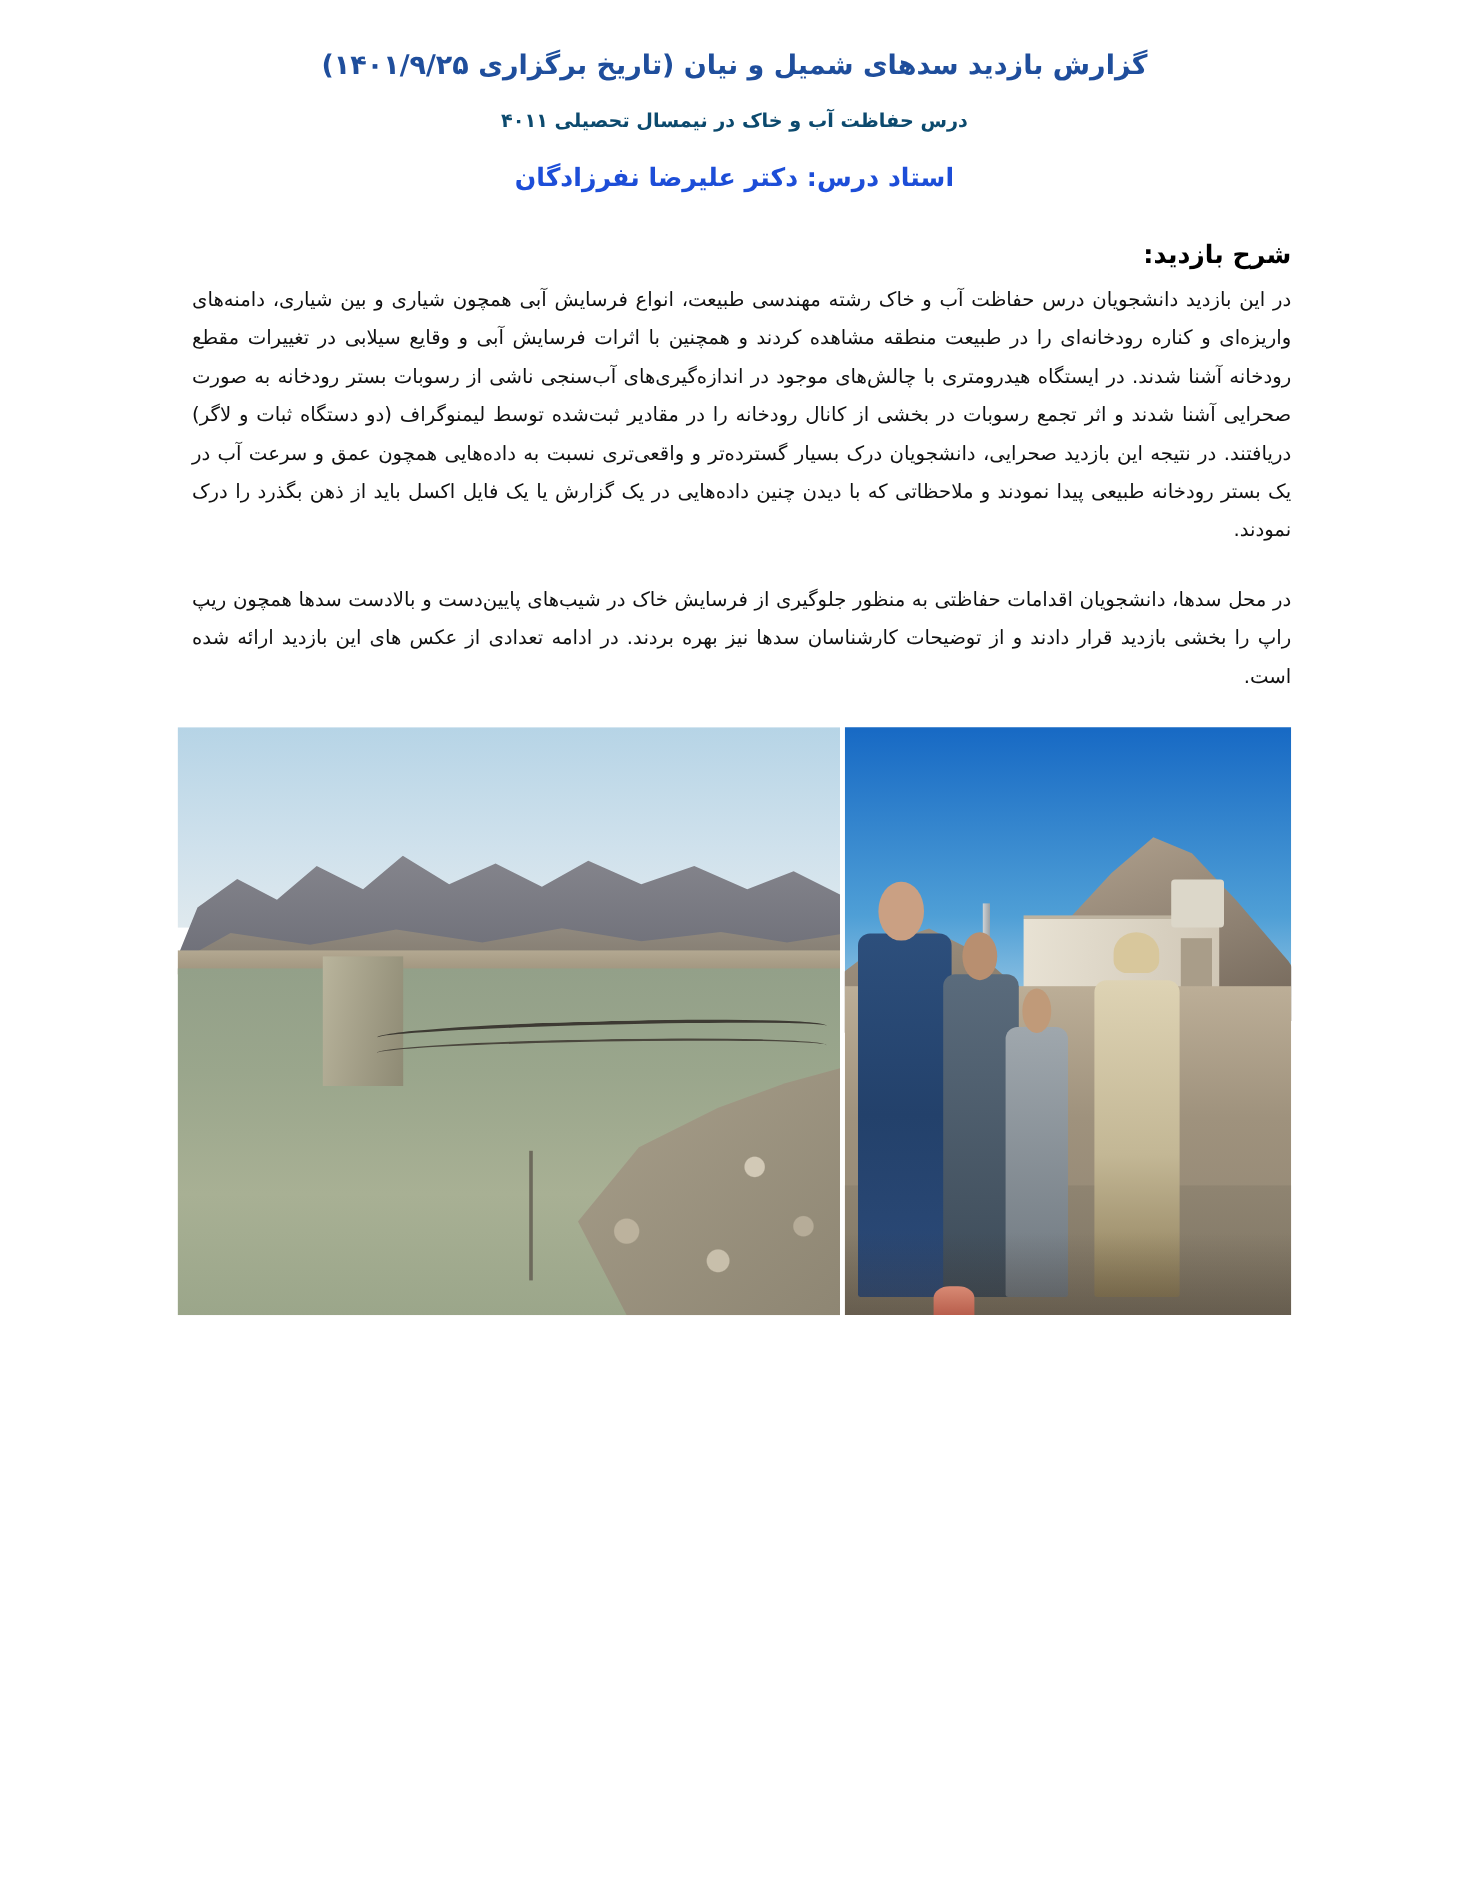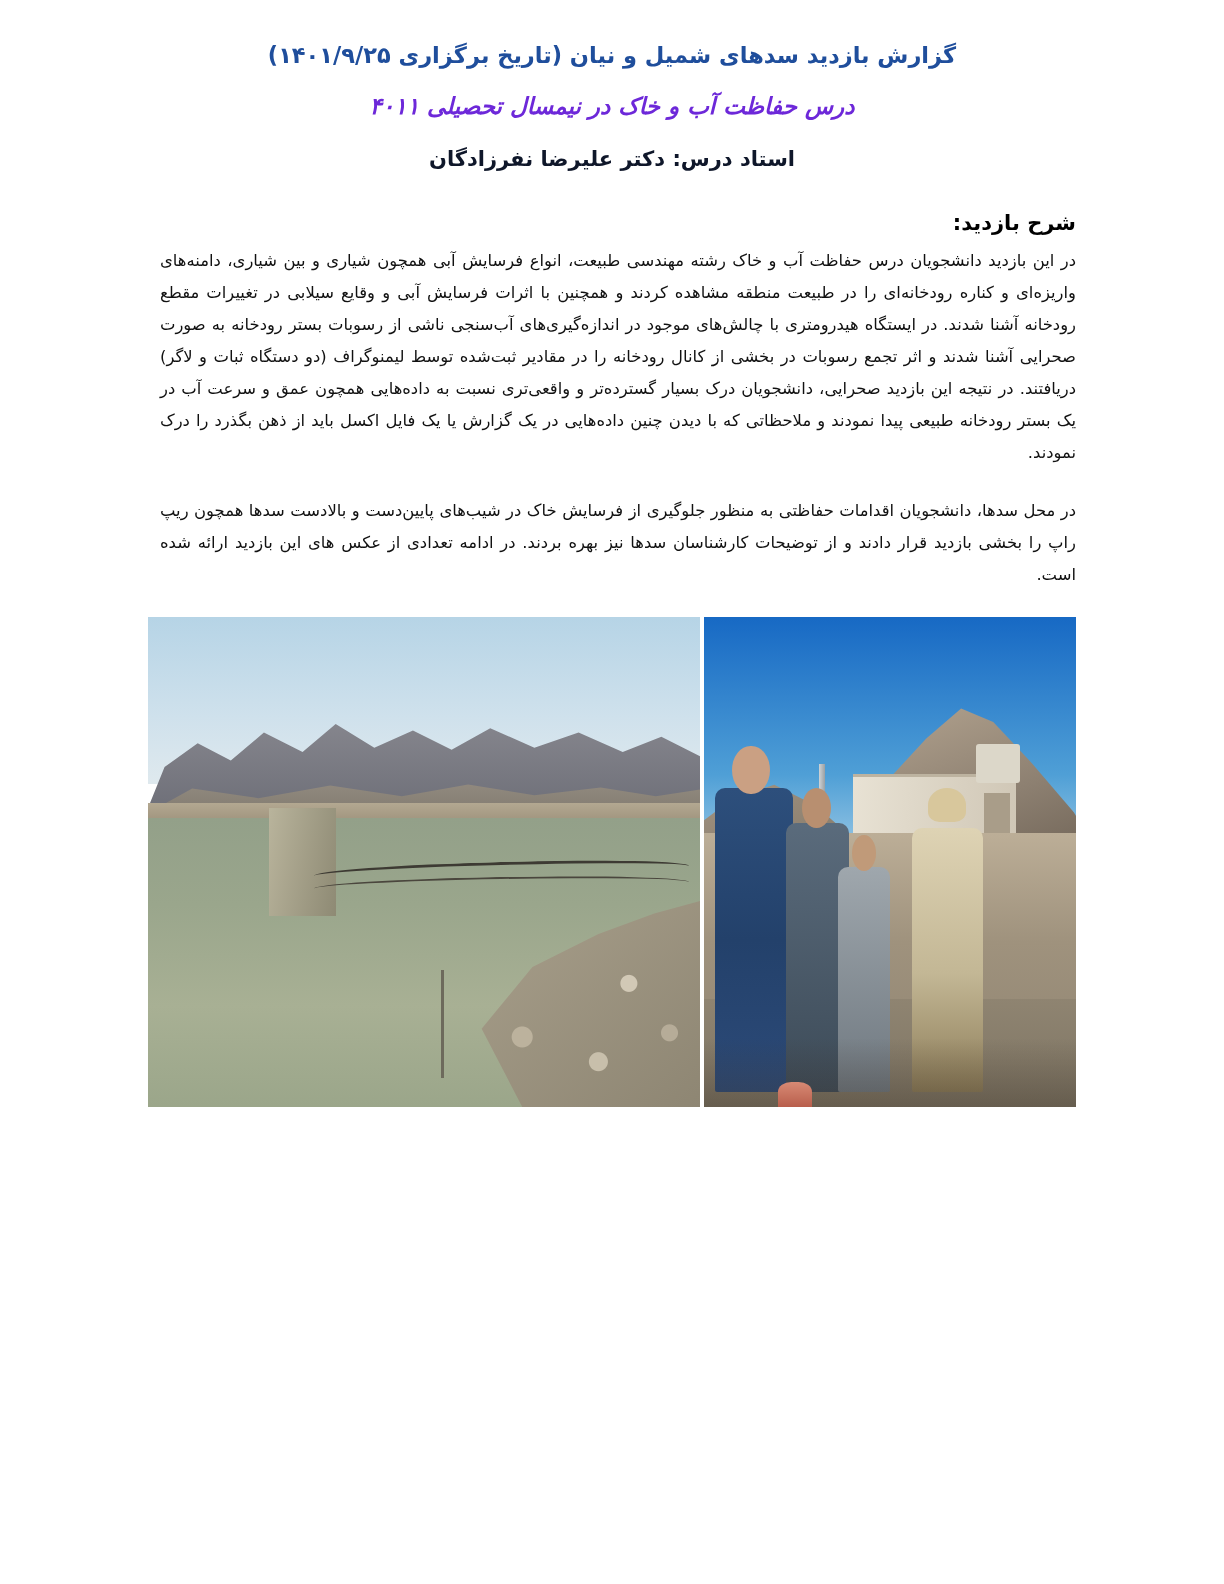--- a/index.html
+++ b/index.html
@@ -28,30 +28,29 @@
     text-align: center;
     color: #1f4e9c;
     font-weight: bold;
     font-size: 22.5px;
     line-height: 1.55;
     margin: 0 0 6px 0;
     letter-spacing: 0;
   }
   .doc-subtitle {
     text-align: center;
-    color: #6d28d9;
-    font-weight: bold;
-    font-size: 23px;
+    color: #0c4a6e;
+    font-weight: bold;
+    font-size: 16px;
     line-height: 1.55;
     margin: 16px 0 6px 0;
-    font-style: italic;
   }
   .doc-instructor {
     text-align: center;
-    color: #0f172a;
+    color: #1d4ed8;
     font-weight: bold;
     font-size: 21px;
     line-height: 1.55;
     margin: 18px 0 0 0;
   }
 
   .section-heading {
     margin: 36px 0 10px 0;
     font-size: 21px;
     font-weight: bold;

